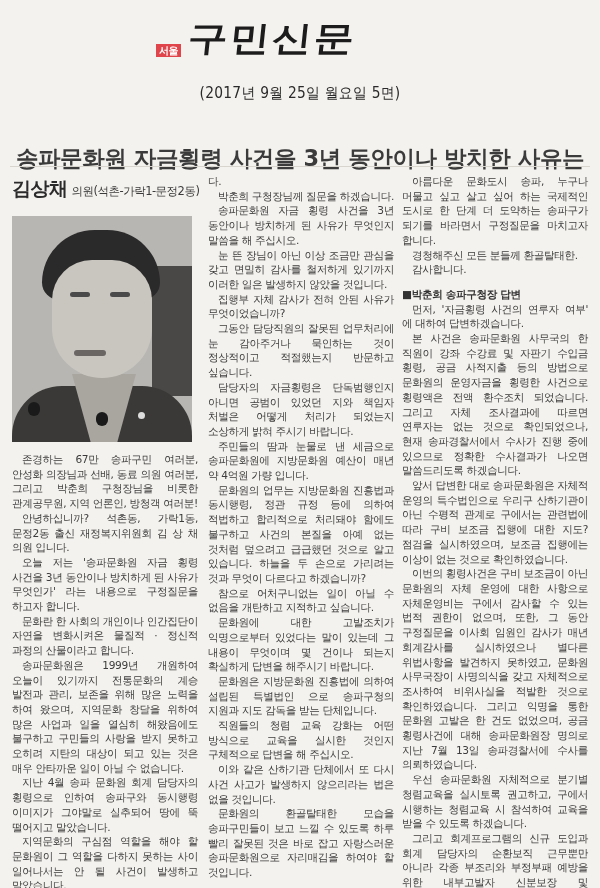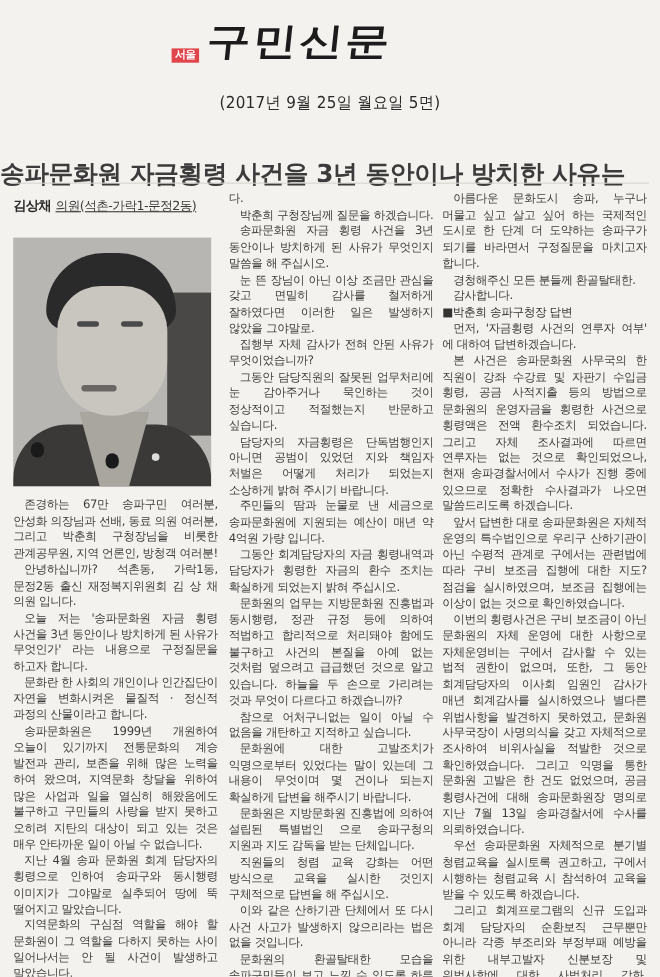--- a/index.html
+++ b/index.html
@@ -22,28 +22,28 @@
     font-family: "DejaVu Serif", serif; font-weight: bold;
     font-size: 40px; line-height: 48px; color: #1c1c1c;
     letter-spacing: 2px; transform: skewX(-6deg) scaleY(0.85);
   }
   .dateline {
     position: absolute; left: 0; top: 84px; width: 600px; text-align: center;
     font-size: 15px; color: #2a2a2a; letter-spacing: 0.3px;
     transform: scaleX(0.92);
   }
   .headline {
-    position: absolute; left: 0; top: 128px; width: 600px; 
+    position: absolute; left: 0; top: 128px; width: 600px; text-align: center;
     font-size: 22.5px; color: #3b3b3b; letter-spacing: -0.4px;
     line-height: 30px;
   }
   .rule-top { position: absolute; left: 10px; top: 166px; width: 580px; height: 1px; background: #d8d5cf; }
   .byline { position: absolute; left: 12px; top: 176px; white-space: nowrap; }
-  .byline .name { font-size: 12px; font-weight: bold; color: #2b2b2b; letter-spacing: -0.5px; }
-  .byline .role { font-size: 11.5px; color: #3b3b3b; margin-left: 4px; letter-spacing: -0.5px; text-decoration: underline; }
+  .byline .name { font-size: 19px; font-weight: bold; color: #2b2b2b; letter-spacing: -0.5px; }
+  .byline .role { font-size: 11.5px; color: #3b3b3b; margin-left: 4px; letter-spacing: -0.5px; }
   .photo {
     position: absolute; left: 12px; top: 216px; width: 180px; height: 226px;
     background: #b8b6b2; overflow: hidden;
   }
   .photo .bg-right { position: absolute; right: 0; top: 50px; width: 40px; height: 130px; background: #4a4846; }
   .photo .hair { position: absolute; left: 30px; top: 14px; width: 118px; height: 70px; background: #2a2a2a; border-radius: 60px 60px 20px 20px; }
   .photo .face { position: absolute; left: 40px; top: 44px; width: 100px; height: 118px; background: #c9c6c0; border-radius: 40px 40px 50px 50px; }
   .photo .eye { position: absolute; top: 76px; width: 20px; height: 5px; background: #4a4a4a; border-radius: 3px; }
   .photo .mouth { position: absolute; left: 62px; top: 134px; width: 32px; height: 6px; background: #6a6664; border-radius: 3px; }
   .photo .suit { position: absolute; left: 0; top: 170px; width: 180px; height: 60px; background: #3a3938; border-radius: 50px 50px 0 0; }
@@ -54,21 +54,21 @@
     position: absolute; top: 174px; width: 186px;
     font-size: 10.6px; line-height: 14.7px; color: #3c3c3c;
     letter-spacing: -0.35px; text-align: justify;
     word-break: keep-all;
   }
   .col1 { left: 12px; top: 452px; }
   .col2 { left: 208px; }
   .col3 { left: 402px; }
   .col p { margin: 0; text-indent: 10px; }
   .col p.noindent { text-indent: 0; }
-  .col .section-head { text-indent: 0; font-weight: normal; color: #333; }
+  .col .section-head { text-indent: 0; font-weight: bold; color: #333; margin-top: 10px; }
 </style>
 </head>
 <body>
 
 <div class="masthead">
   <span class="badge">서울</span>
   <span class="paper-name">구민신문</span>
 </div>
 <div class="dateline">(2017년 9월 25일 월요일 5면)</div>
 
@@ -101,39 +101,38 @@
   <p>송파문화원은 1999년 개원하여 오늘이 있기까지 전통문화의 계승 발전과 관리, 보존을 위해 많은 노력을 하여 왔으며, 지역문화 창달을 위하여 많은 사업과 일을 열심히 해왔음에도 불구하고 구민들의 사랑을 받지 못하고 오히려 지탄의 대상이 되고 있는 것은 매우 안타까운 일이 아닐 수 없습니다.</p>
   <p>지난 4월 송파 문화원 회계 담당자의 횡령으로 인하여 송파구와 동시행령 이미지가 그야말로 실추되어 땅에 뚝 떨어지고 말았습니다.</p>
   <p>지역문화의 구심점 역할을 해야 할 문화원이 그 역할을 다하지 못하는 사이 일어나서는 안 될 사건이 발생하고 말았습니다.</p>
 
 </div>
 
 <div class="col col2">
   <p class="noindent">다.</p>
   <p>박춘희 구청장님께 질문을 하겠습니다.</p>
   <p>송파문화원 자금 횡령 사건을 3년 동안이나 방치하게 된 사유가 무엇인지 말씀을 해 주십시오.</p>
-  <p>눈 뜬 장님이 아닌 이상 조금만 관심을 갖고 면밀히 감사를 철저하게 잘하였다면 이러한 일은 발생하지 않았을 그야말로.</p>
+  <p>눈 뜬 장님이 아닌 이상 조금만 관심을 갖고 면밀히 감사를 철저하게 있기까지 이러한 일은 발생하지 않았을 것입니다.</p>
   <p>집행부 자체 감사가 전혀 안된 사유가 무엇이었습니까?</p>
   <p>그동안 담당직원의 잘못된 업무처리에 눈 감아주거나 묵인하는 것이 정상적이고 적절했는지 반문하고 싶습니다.</p>
   <p>담당자의 자금횡령은 단독범행인지 아니면 공범이 있었던 지와 책임자 처벌은 어떻게 처리가 되었는지 소상하게 밝혀 주시기 바랍니다.</p>
-  <p>주민들의 땀과 눈물로 낸 세금으로 송파문화원에 지원되는 예산이 매년 약 4억원 가량 입니다.</p>
-  <p>그동안 회계담당자의 자금 횡령내역과 담당자가 횡령한 자금의 환수 조치는 확실하게 되었는지 밝혀 주십시오.</p>
+  <p>주민들의 땀과 눈물로 낸 세금으로 송파문화원에 지방문화원 예산이 매년 약 4억원 가량 입니다.</p>
   <p>문화원의 업무는 지방문화원 진흥법과 동시행령, 정관 규정 등에 의하여 적법하고 합리적으로 처리돼야 함에도 불구하고 사건의 본질을 아예 없는 것처럼 덮으려고 급급했던 것으로 알고 있습니다. 하늘을 두 손으로 가리려는 것과 무엇이 다르다고 하겠습니까?</p>
   <p>참으로 어처구니없는 일이 아닐 수 없음을 개탄하고 지적하고 싶습니다.</p>
   <p>문화원에 대한 고발조치가 익명으로부터 있었다는 말이 있는데 그 내용이 무엇이며 몇 건이나 되는지 확실하게 답변을 해주시기 바랍니다.</p>
   <p>문화원은 지방문화원 진흥법에 의하여 설립된 특별법인 으로 송파구청의 지원과 지도 감독을 받는 단체입니다.</p>
   <p>직원들의 청렴 교육 강화는 어떤 방식으로 교육을 실시한 것인지 구체적으로 답변을 해 주십시오.</p>
   <p>이와 같은 산하기관 단체에서 또 다시 사건 사고가 발생하지 않으리라는 법은 없을 것입니다.</p>
   <p>문화원의 환골탈태한 모습을 송파구민들이 보고 느낄 수 있도록 하루 빨리 잘못된 것은 바로 잡고 자랑스러운 송파문화원으로 자리매김을 하여야 할 것입니다.</p>
 </div>
 
 <div class="col col3">
   <p>아름다운 문화도시 송파, 누구나 머물고 싶고 살고 싶어 하는 국제적인 도시로 한 단계 더 도약하는 송파구가 되기를 바라면서 구정질문을 마치고자 합니다.</p>
   <p>경청해주신 모든 분들께 환골탈태한.</p>
   <p>감사합니다.</p>
   <p class="section-head">■박춘희 송파구청장 답변</p>
   <p>먼저, '자금횡령 사건의 연루자 여부' 에 대하여 답변하겠습니다.</p>
   <p>본 사건은 송파문화원 사무국의 한 직원이 강좌 수강료 및 자판기 수입금 횡령, 공금 사적지출 등의 방법으로 문화원의 운영자금을 횡령한 사건으로 횡령액은 전액 환수조치 되었습니다. 그리고 자체 조사결과에 따르면 연루자는 없는 것으로 확인되었으나, 현재 송파경찰서에서 수사가 진행 중에 있으므로 정확한 수사결과가 나오면 말씀드리도록 하겠습니다.</p>
   <p>앞서 답변한 대로 송파문화원은 자체적 운영의 특수법인으로 우리구 산하기관이 아닌 수평적 관계로 구에서는 관련법에 따라 구비 보조금 집행에 대한 지도?점검을 실시하였으며, 보조금 집행에는 이상이 없는 것으로 확인하였습니다.</p>
-  <p>이번의 횡령사건은 구비 보조금이 아닌 문화원의 자체 운영에 대한 사항으로 자체운영비는 구에서 감사할 수 있는 법적 권한이 없으며, 또한, 그 동안 회계담당자의 이사회 임원인 감사가 매년 회계감사를 실시하였으나 별다른 위법사항을 발견하지 못하였고, 문화원 사무국장이 사명의식을 갖고 자체적으로 조사하여 비위사실을 적발한 것으로 확인하였습니다. 그리고 익명을 통한 문화원 고발은 한 건도 없었으며, 공금 횡령사건에 대해 송파문화원장 명의로 지난 7월 13일 송파경찰서에 수사를 의뢰하였습니다.</p>
+  <p>이번의 횡령사건은 구비 보조금이 아닌 문화원의 자체 운영에 대한 사항으로 자체운영비는 구에서 감사할 수 있는 법적 권한이 없으며, 또한, 그 동안 구정질문을 이사회 임원인 감사가 매년 회계감사를 실시하였으나 별다른 위법사항을 발견하지 못하였고, 문화원 사무국장이 사명의식을 갖고 자체적으로 조사하여 비위사실을 적발한 것으로 확인하였습니다. 그리고 익명을 통한 문화원 고발은 한 건도 없었으며, 공금 횡령사건에 대해 송파문화원장 명의로 지난 7월 13일 송파경찰서에 수사를 의뢰하였습니다.</p>
   <p>우선 송파문화원 자체적으로 분기별 청렴교육을 실시토록 권고하고, 구에서 시행하는 청렴교육 시 참석하여 교육을 받을 수 있도록 하겠습니다.</p>
   <p>그리고 회계프로그램의 신규 도입과 회계 담당자의 순환보직 근무뿐만 아니라 각종 부조리와 부정부패 예방을 위한 내부고발자 신분보장 및 위법사항에 대한 사법처리 강화, 위임전결규정 준수, 기금관리위원회 구성 · 운영에 따른 회계의 투명성 확보 등 개선사항을 추진할 수 있도록 구 간부가 이사회에 참석하여 적극 권고토록 하겠습니다.</p>
 </div>
 
 </body></html>

